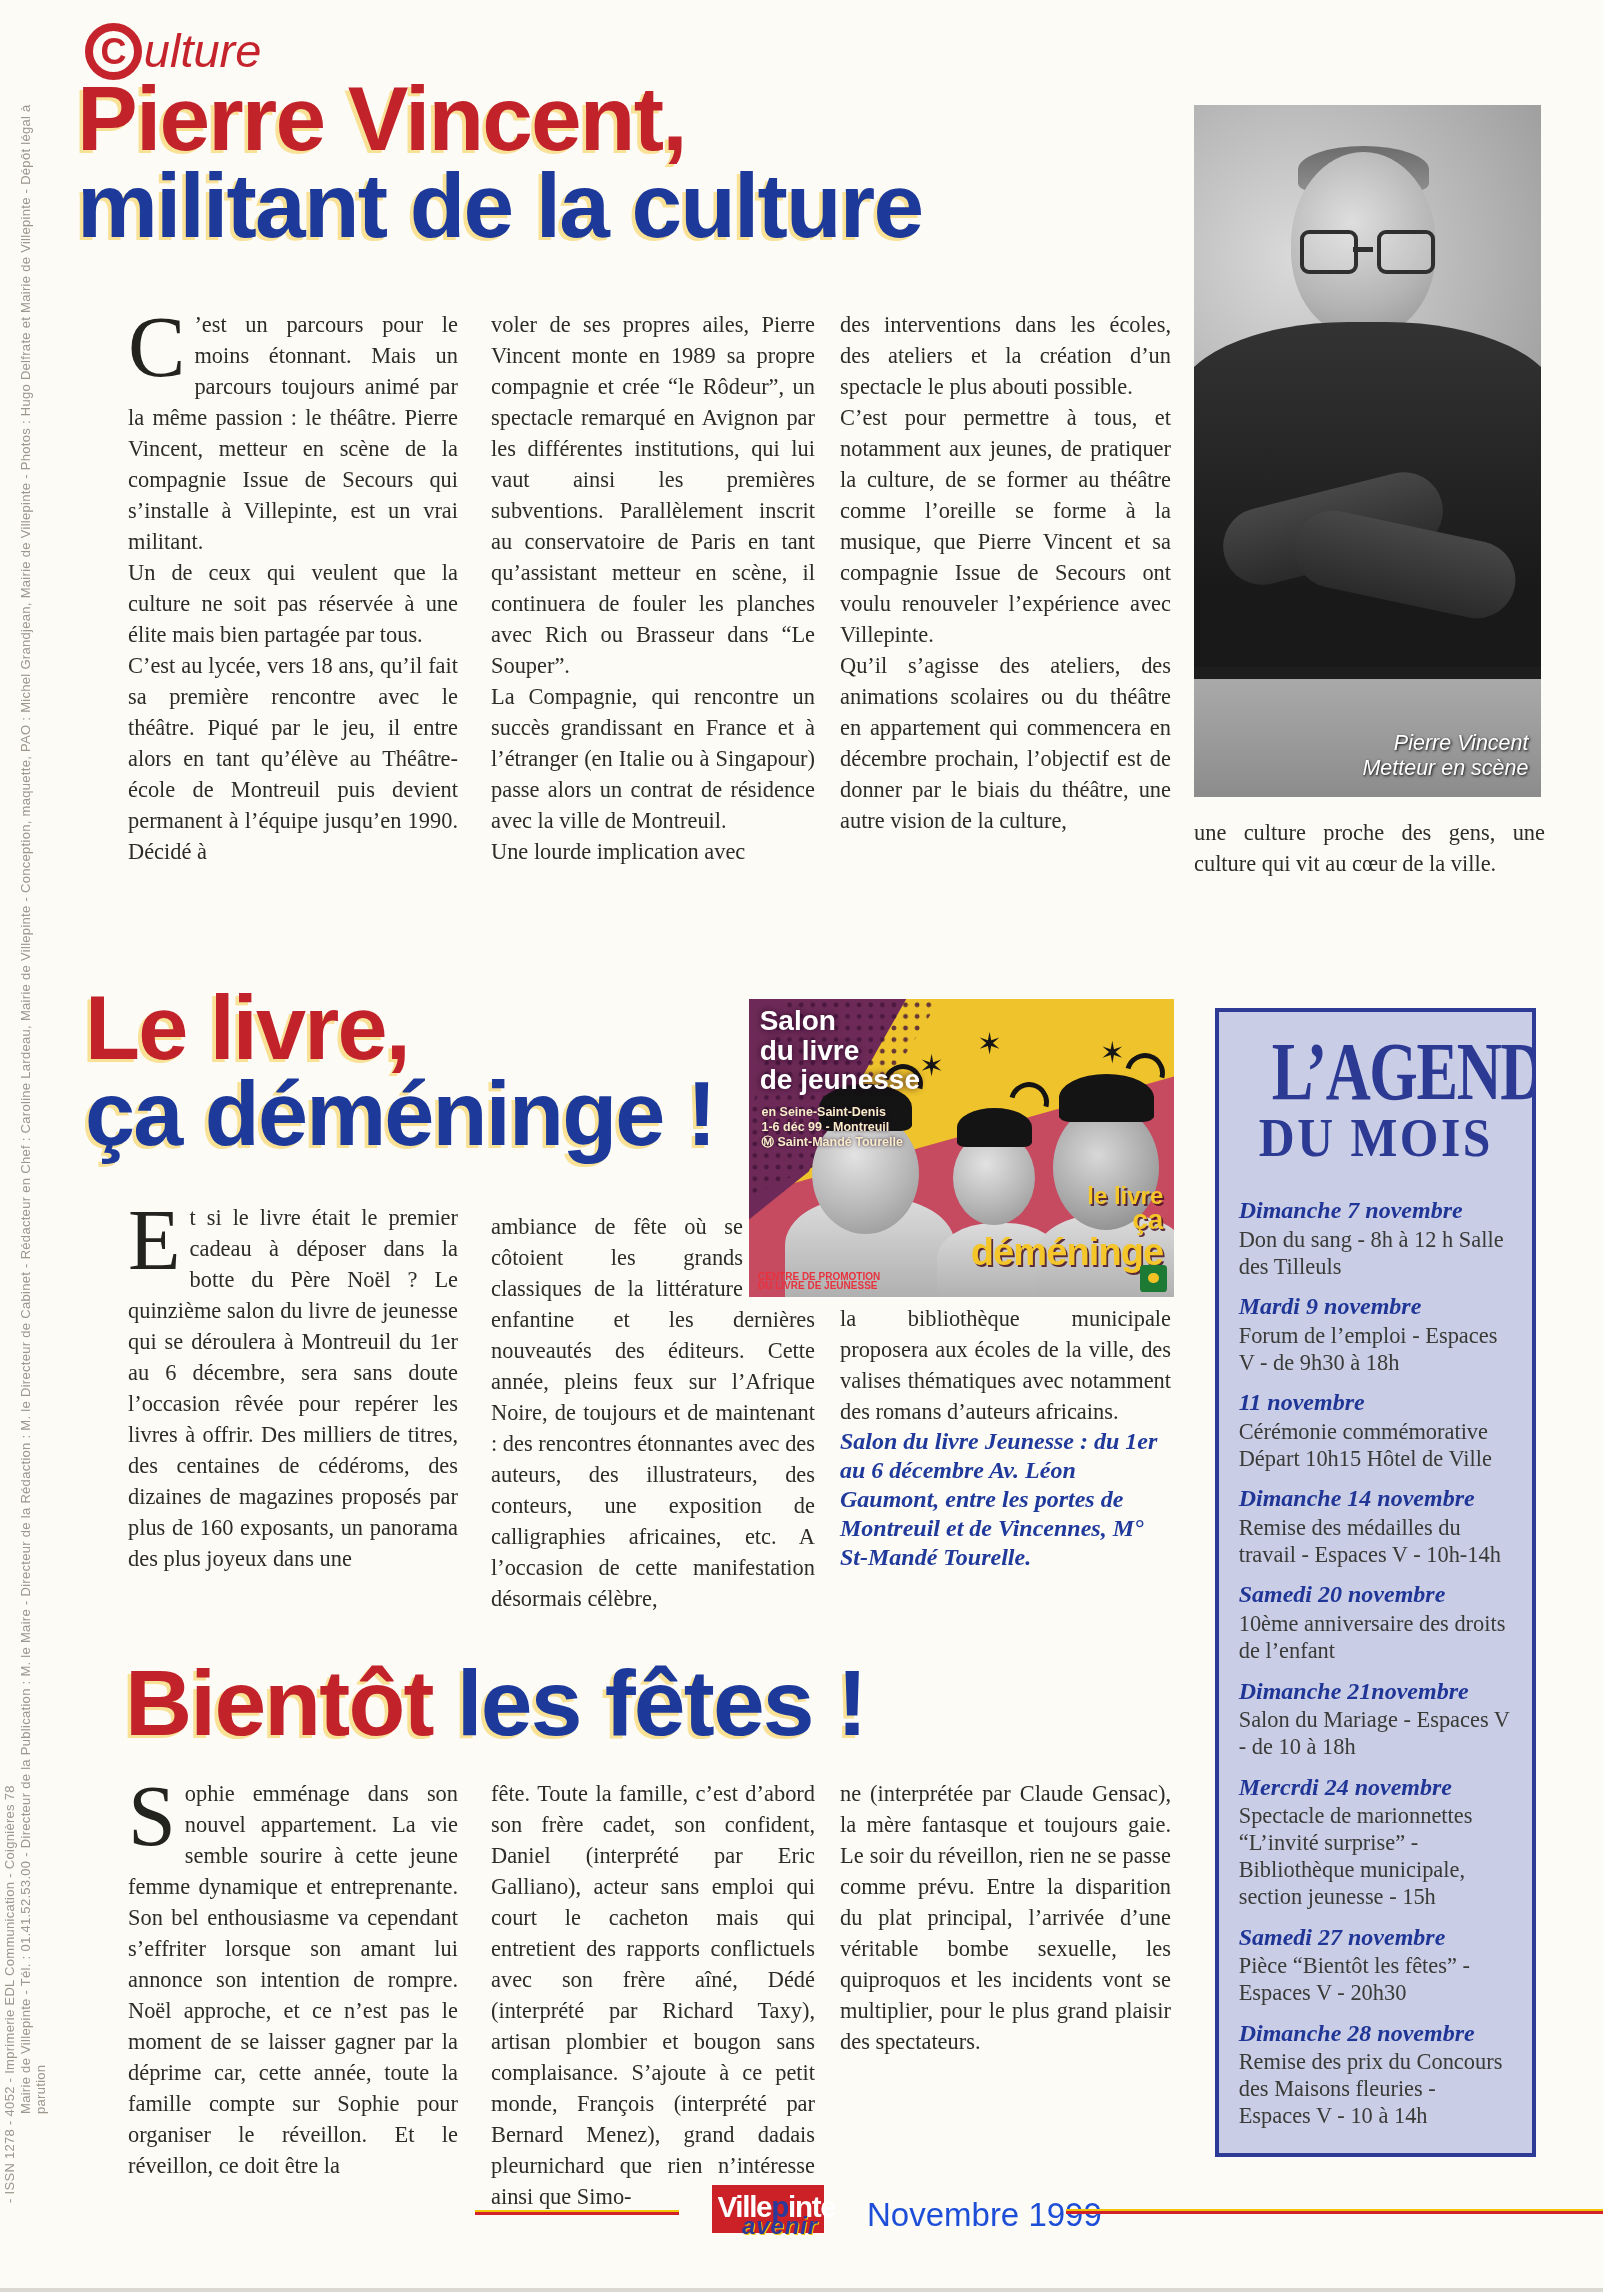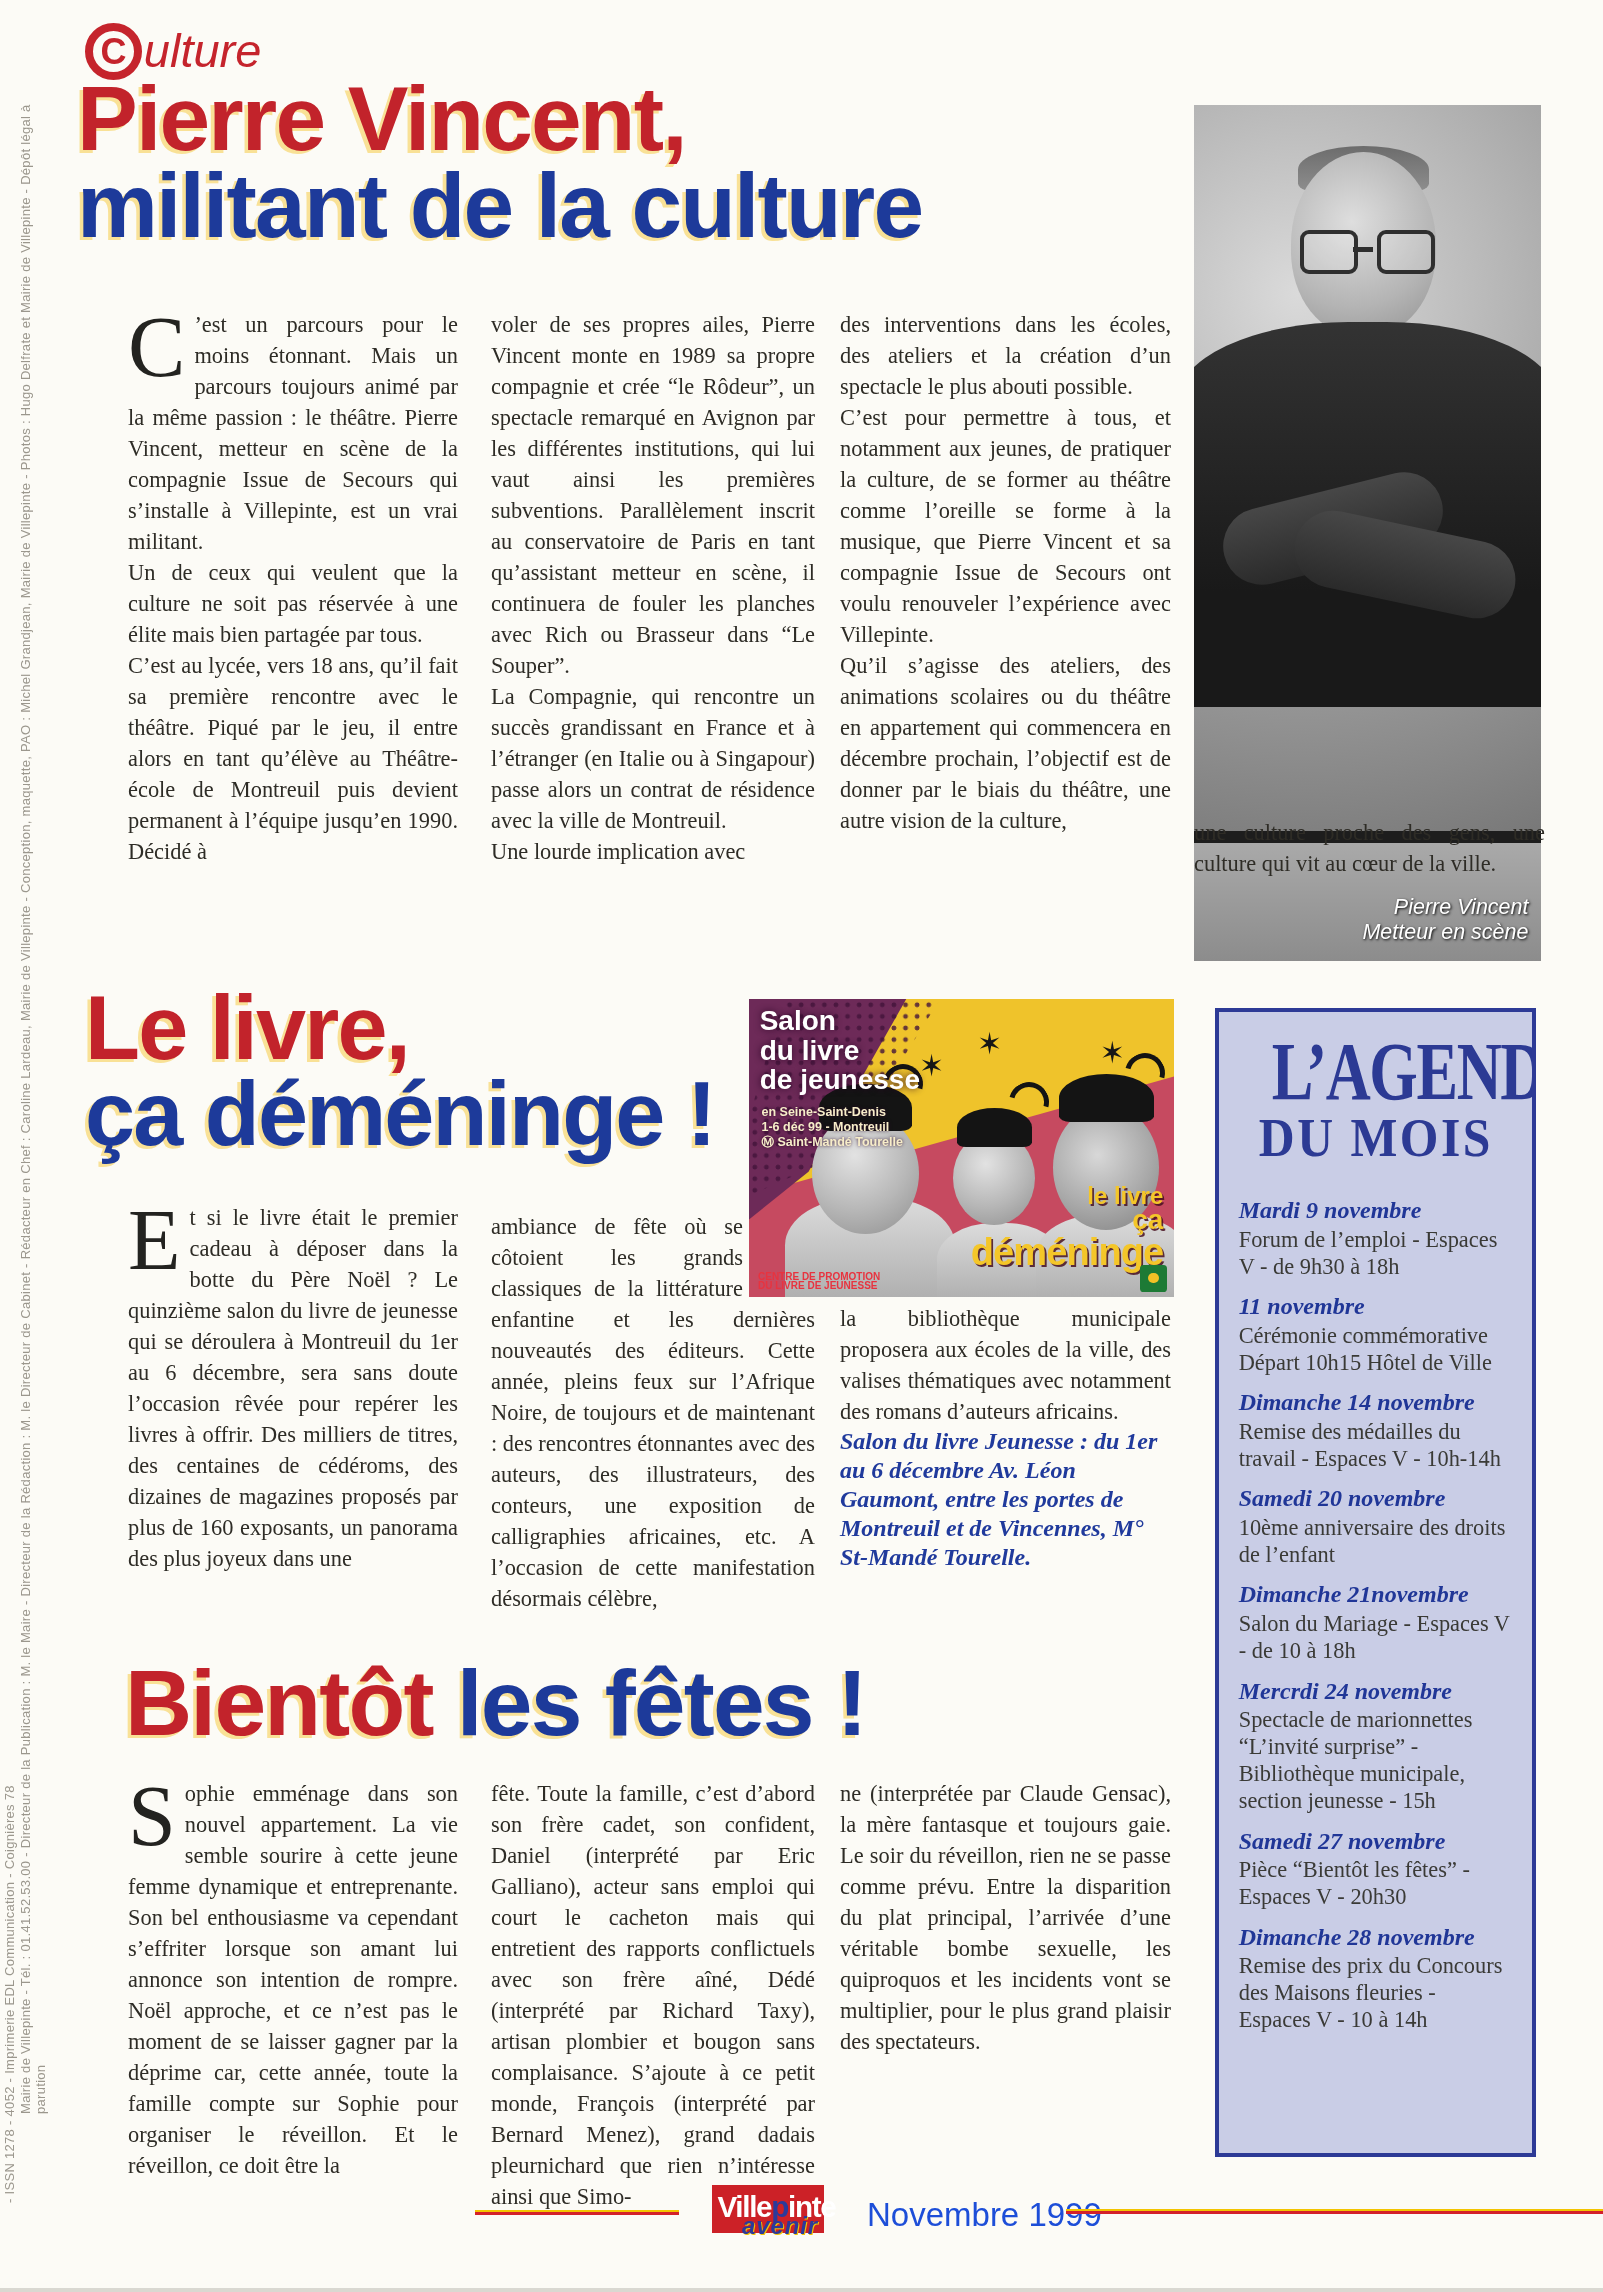--- a/index.html
+++ b/index.html
@@ -28,21 +28,21 @@
   
   .col{position:absolute;font-size:22.4px;line-height:31px;text-align:justify;}
   .col p{margin:0;}
   .dc{float:left;font-size:86px;line-height:66px;padding:5.4px 9px 0 0;color:#232320;font-weight:400;}
   .info{color:#203a9c;font-weight:bold;font-style:italic;font-size:24px;line-height:29px;margin-top:7.2px;text-align:left;}
   .c1{left:128px;width:330px;}
   .c2{left:491px;width:324px;}
   .c3{left:840px;width:331px;}
   .wrap-spacer{float:right;width:72px;height:86px;}
   
-  .photo{position:absolute;left:1194px;top:105px;width:347px;height:856px;overflow:hidden;
+  .photo{position:absolute;left:1194px;top:105px;width:347px;height:692px;overflow:hidden;
          background:radial-gradient(circle at 30% 22%,#dadada,#a3a3a3 45%,#767676 85%);}
   .ph-head{position:absolute;left:97px;top:47px;width:145px;height:184px;border-radius:50% 50% 46% 46%;
            background:radial-gradient(circle at 42% 38%,#dedede,#b4b4b4 60%,#909090);}
   .ph-hair{position:absolute;left:104px;top:41px;width:131px;height:47px;border-radius:50% 50% 20% 20%;
            background:linear-gradient(#6c6c6c,#8f8f8f);}
   .ph-lens{position:absolute;width:50px;height:36px;border:4.5px solid #2f2f2f;border-radius:9px;background:rgba(255,255,255,.18);}
   .ph-bridge{position:absolute;left:159px;top:142px;width:19.7px;height:4.5px;background:#2f2f2f;}
   .ph-shirt{position:absolute;left:-18px;top:217px;width:383px;height:385px;border-radius:45% 45% 0 0/81px;
             background:linear-gradient(#333,#191919 70%);}
   .ph-arm{position:absolute;width:224px;height:77px;border-radius:39px;background:linear-gradient(#474747,#2a2a2a);}
@@ -222,20 +222,24 @@
     <p>fête. Toute la famille, c’est d’abord son frère cadet, son confident, Daniel (interprété par Eric Galliano), acteur sans emploi qui court le cacheton mais qui entretient des rapports conflictuels avec son frère aîné, Dédé (interprété par Richard Taxy), artisan plombier et bougon sans complaisance. S’ajoute à ce petit monde, François (interprété par Bernard Menez), grand dadais pleurnichard que rien n’intéresse ainsi que Simo-</p>
   </div>
   <div class="col c3" style="top:1778px;">
     <p>ne (interprétée par Claude Gensac), la mère fantasque et toujours gaie. Le soir du réveillon, rien ne se passe comme prévu. Entre la disparition du plat principal, l’arrivée d’une véritable bombe sexuelle, les quiproquos et les incidents vont se multiplier, pour le plus grand plaisir des spectateurs.</p>
   </div>
 
   <div class="agenda">
     <div class="ag-t ag-l1">L’AGENDA</div>
     <div class="ag-t ag-l2">DU MOIS</div>
     <div class="event">
+      <div class="ev-date">Dimanche 7 novembre</div>
+      <div class="ev-desc">Don du sang - 8h à 12 h Salle des Tilleuls</div>
+    </div>
+    <div class="event">
       <div class="ev-date">Mardi 9 novembre</div>
       <div class="ev-desc">Forum de l’emploi - Espaces V - de 9h30 à 18h</div>
     </div>
     <div class="event">
       <div class="ev-date">11 novembre</div>
       <div class="ev-desc">Cérémonie commémorative Départ 10h15 Hôtel de Ville</div>
     </div>
     <div class="event">
       <div class="ev-date">Dimanche 14 novembre</div>
       <div class="ev-desc">Remise des médailles du travail - Espaces V - 10h-14h</div>

